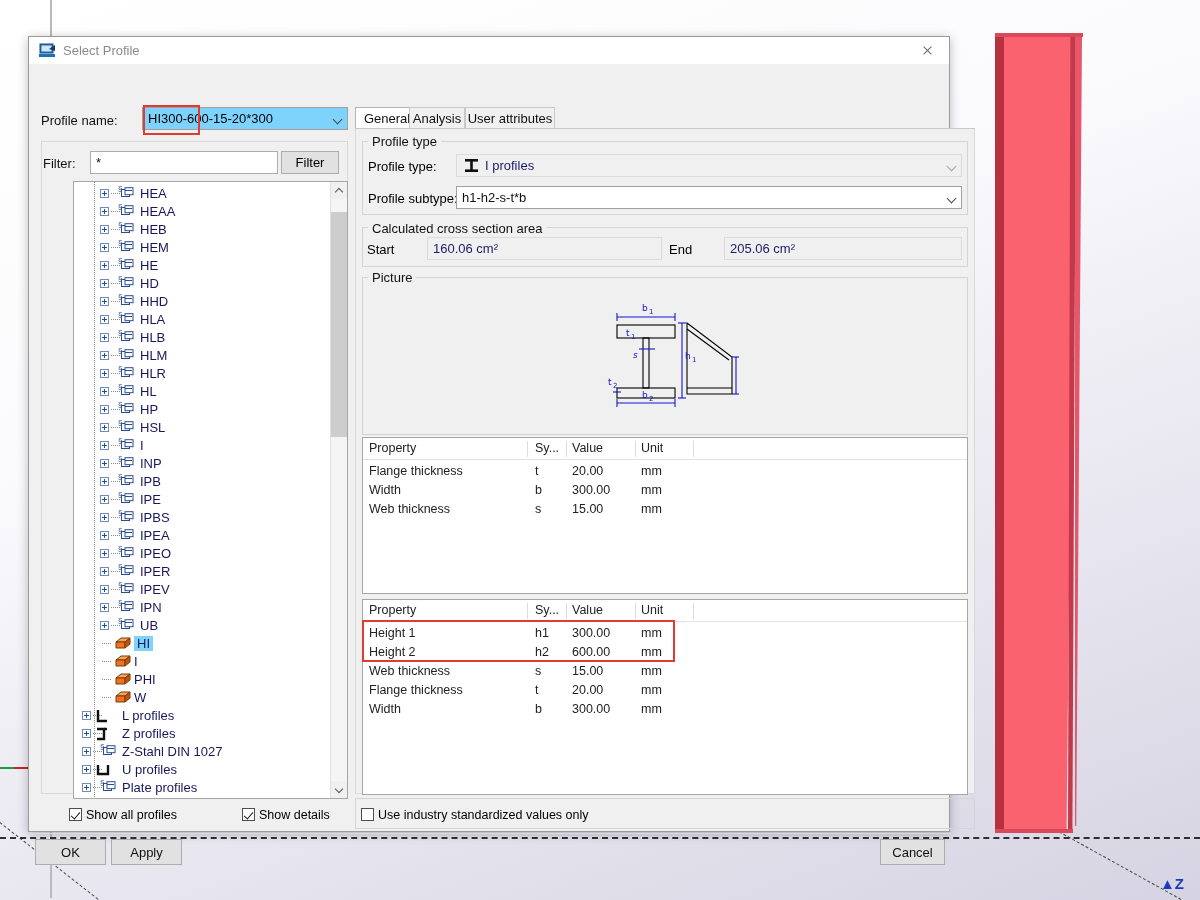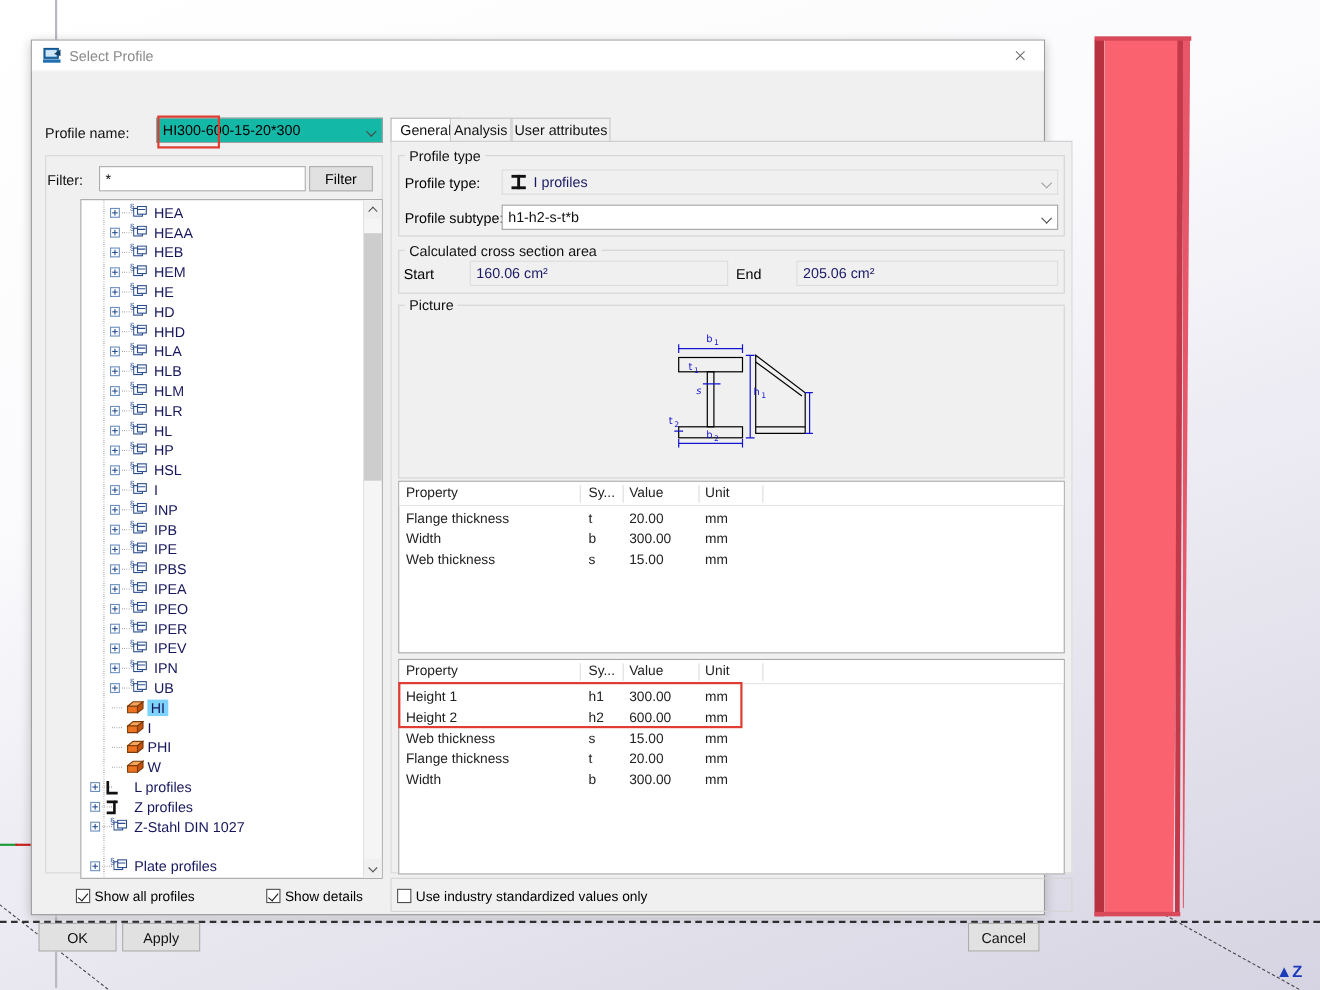--- a/index.html
+++ b/index.html
@@ -46,21 +46,21 @@
   .titlebar-close:before { transform:rotate(45deg); }
   .titlebar-close:after  { transform:rotate(-45deg); }
 
   .lbl { font-size:13px; color:#111; }
   .field { background:#fff; border:1px solid #acacac; font-size:13px; color:#111;
            padding:2px 5px; height:22px; line-height:17px; }
 
   
   .pname-label { position:absolute; left:12px; top:76px; font-size:13px; }
   .pname-combo { position:absolute; left:113px; top:70px; width:206px; height:23px;
-                 background:#14b8a6; border:1px solid #a0a0a0; }
+                 background:#7dd3fc; border:1px solid #a0a0a0; }
   .pname-combo .val { position:absolute; left:5px; top:3px; font-size:13px; }
   .combo-arrow { position:absolute; right:0; top:0; width:19px; height:100%;
                  display:flex; align-items:center; justify-content:center; }
   .chev { width:8px; height:8px; position:relative; }
   .chev:after { content:""; position:absolute; left:0; top:1px; width:6px; height:6px;
                 border-right:1px solid #4a4a4a; border-bottom:1px solid #4a4a4a;
                 transform:rotate(45deg); }
   .redbox { position:absolute; border:2px solid #e03c31; pointer-events:none; }
 
   
@@ -544,20 +544,28 @@
         <div class="trow" style="top: 561px; position: absolute; left: 0px; right: 0px;">
           <span class="plusbox" style="left:8px"></span>
           <span class="dotlead" style="left:19px"></span>
           <span class="secticon" style="left:29px"><svg viewBox="0 0 14 14" width="14" height="14">
               <rect x="0.5" y="2.5" width="8" height="7" fill="#ffffff" stroke="#2a4d8f"></rect>
               <rect x="4" y="0.7" width="8" height="7" fill="#ffffff" stroke="#2a4d8f"></rect>
               <path d="M4 3.5 L11 3.5" stroke="#2a4d8f"></path>
             </svg></span>
           <span style="position:absolute;left:26px;top:-1px;font-size:8px;color:#2a4d8f;">§</span>
           <span class="tlabel" style="left:48px">Z-Stahl DIN 1027</span>
+        </div>
+        <div class="trow" style="top: 579px; position: absolute; left: 0px; right: 0px;">
+          <span class="plusbox" style="left:8px"></span>
+          <span class="dotlead" style="left:19px"></span>
+          <span class="secticon" style="left:21px"><svg viewBox="0 0 16 14" width="16" height="14">
+              <path d="M3 2 L3 11 L13 11 L13 2" stroke="#111" stroke-width="2.4" fill="none"></path>
+            </svg></span>
+          <span class="tlabel" style="left:48px">U profiles</span>
         </div>
         <div class="trow" style="top: 597px; position: absolute; left: 0px; right: 0px;">
           <span class="plusbox" style="left:8px"></span>
           <span class="dotlead" style="left:19px"></span>
           <span class="secticon" style="left:29px"><svg viewBox="0 0 14 14" width="14" height="14">
               <rect x="0.5" y="2.5" width="8" height="7" fill="#ffffff" stroke="#2a4d8f"></rect>
               <rect x="4" y="0.7" width="8" height="7" fill="#ffffff" stroke="#2a4d8f"></rect>
               <path d="M4 3.5 L11 3.5" stroke="#2a4d8f"></path>
             </svg></span>
           <span style="position:absolute;left:26px;top:-1px;font-size:8px;color:#2a4d8f;">§</span>

